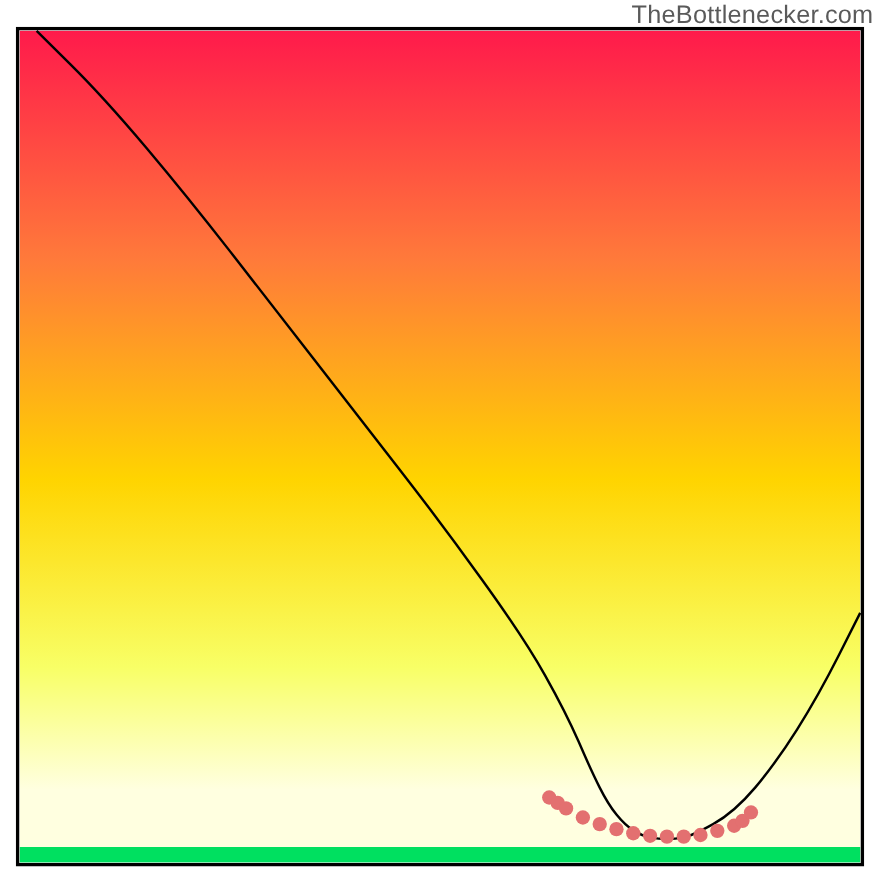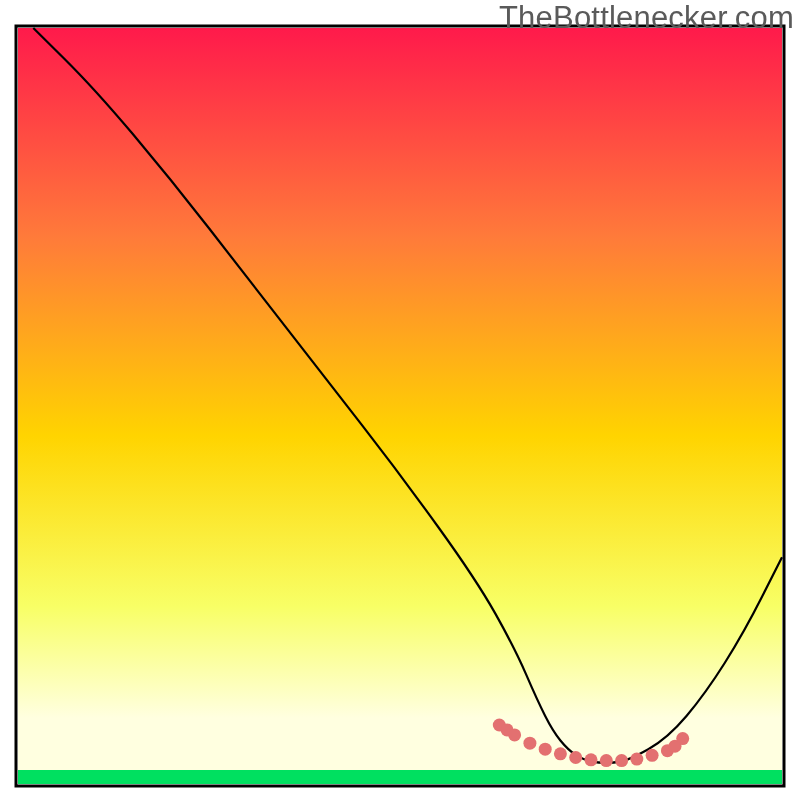--- a/index.html
+++ b/index.html
@@ -12,21 +12,21 @@
   }
   .frame {
     position: relative;
     width: 800px;
     height: 800px;
   }
   .watermark {
     position: absolute;
     top: 0px;
     right: 6px;
-    font-size: 31px;
+    font-size: 23px;
     font-weight: 500;
     color: #5a5a5a;
     letter-spacing: 0.2px;
     z-index: 10;
   }
   svg {
     position: absolute;
     top: 0;
     left: 0;
   }

